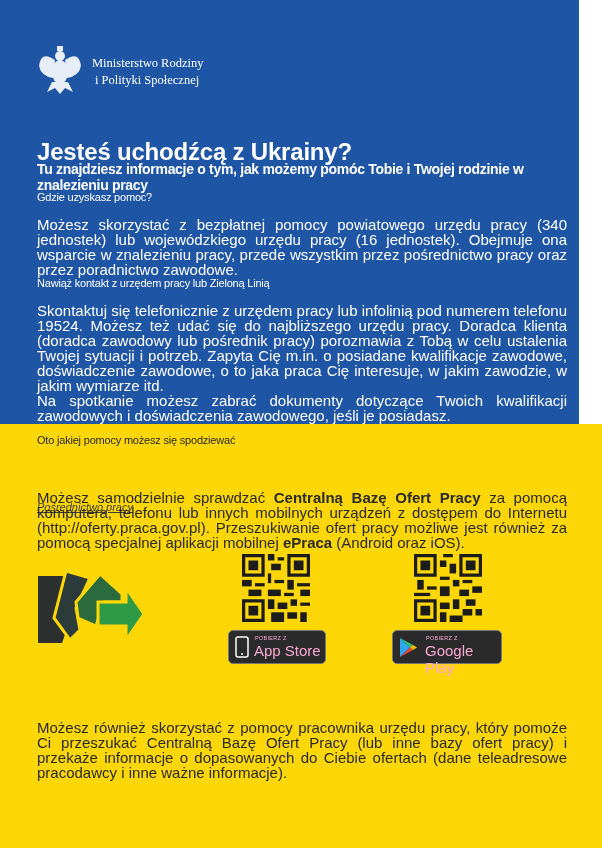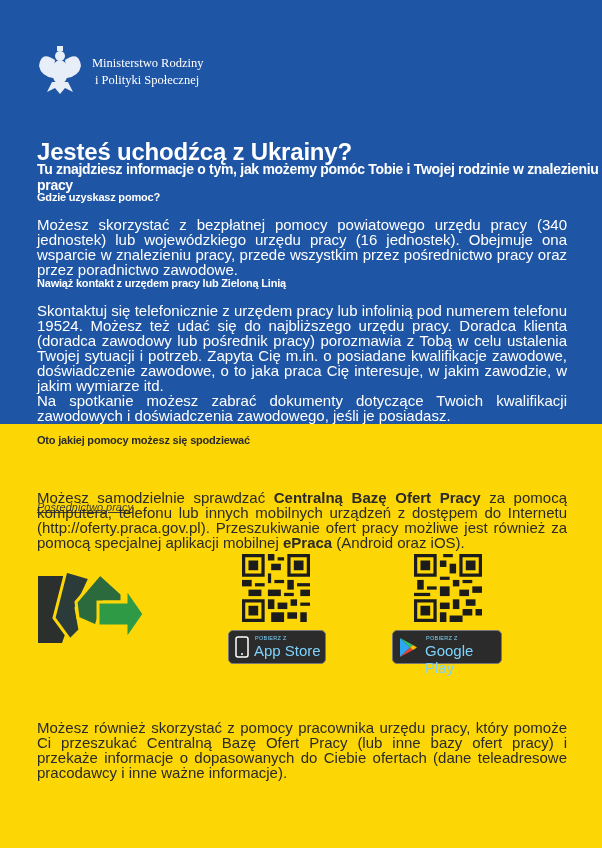--- a/index.html
+++ b/index.html
@@ -1,28 +1,28 @@
 <!DOCTYPE html>
 <html><head>
 <meta charset="utf-8">
 <style>
   html, body { margin:0; padding:0; }
   body { width:602px; height:848px; overflow:hidden; font-family:"Liberation Sans", sans-serif; }
-  .blue { position:absolute; left:0; top:0; width:602px; height:424px; background:#1e55a5; color:#fff; }
+  .blue { position:absolute; left:0; top:0; width:556px; height:424px; background:#1e55a5; color:#fff;padding-left:23px; }
   .yellow { position:absolute; left:0; top:424px; width:602px; height:424px; background:#fdd705; color:#2a2a2a; }
   .logo { position:absolute; left:37px; top:44px; width:46px; height:52px; }
   .ministry { position:absolute; left:92px; top:55px; font-family:"Liberation Serif", serif; font-size:12.5px; line-height:17px; color:#fff; }
   .title { position:absolute; left:37px; top:138px; font-size:24px; font-weight:bold; letter-spacing:-0.2px; }
   .subtitle { position:absolute; left:37px; top:161px; font-size:14px; font-weight:bold; letter-spacing:-0.3px; }
-  .h2 { position:absolute; left:37px; font-size:11px; font-weight:bold; letter-spacing:-0.2px; }
+  .h2 { position:absolute; left:37px; font-size:11px; font-weight:normal; letter-spacing:-0.2px; }
   .p { position:absolute; left:37px; width:530px; font-size:15px; line-height:15px; text-align:justify; }
   .p.last { text-align-last:left; }
   .ital { position:absolute; left:37px; top:463px; font-size:11px; font-style:italic; text-decoration:underline;margin-top:38px; }
   .qr { position:absolute; width:68px; height:68px; background:#fdd705; }
-  .badge { position:absolute; height:32px; background:#2b2b2b; border:1px solid #777; border-radius:5px; color:#7dd3fc; }
+  .badge { position:absolute; height:32px; background:#2b2b2b; border:1px solid #777; border-radius:5px; color:#f9a8d4; }
   .badge .small { position:absolute; font-size:5.5px; letter-spacing:0.3px; }
   .badge .big { position:absolute; font-size:15px; }
   .docs-logo { position:absolute; left:38px; top:568px; width:108px; height:84px; }
 </style>
 </head>
 <body>
 
 <div class="blue">
   <svg class="logo" viewBox="0 0 46 52">
     <g fill="#e8eef8">

